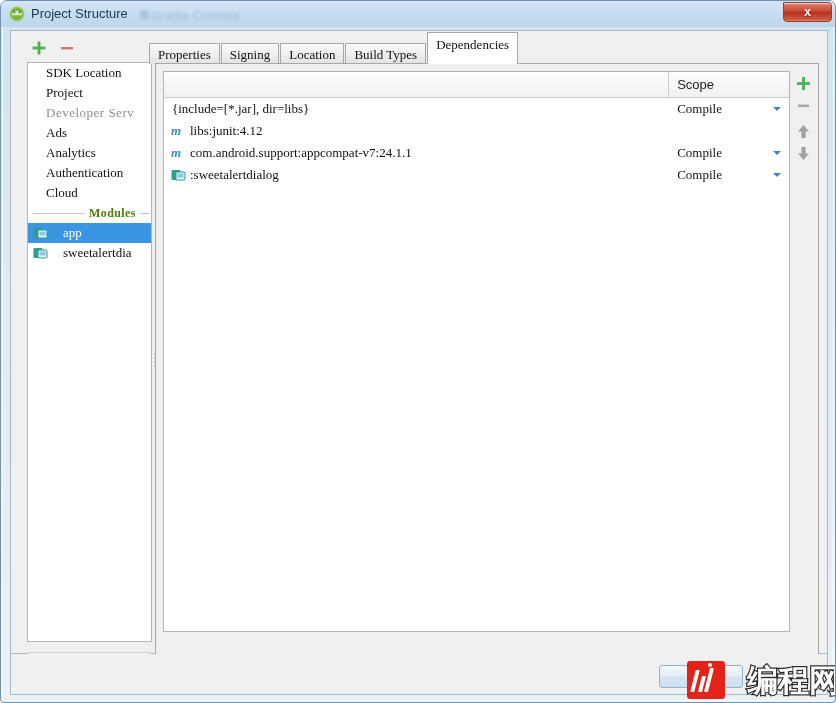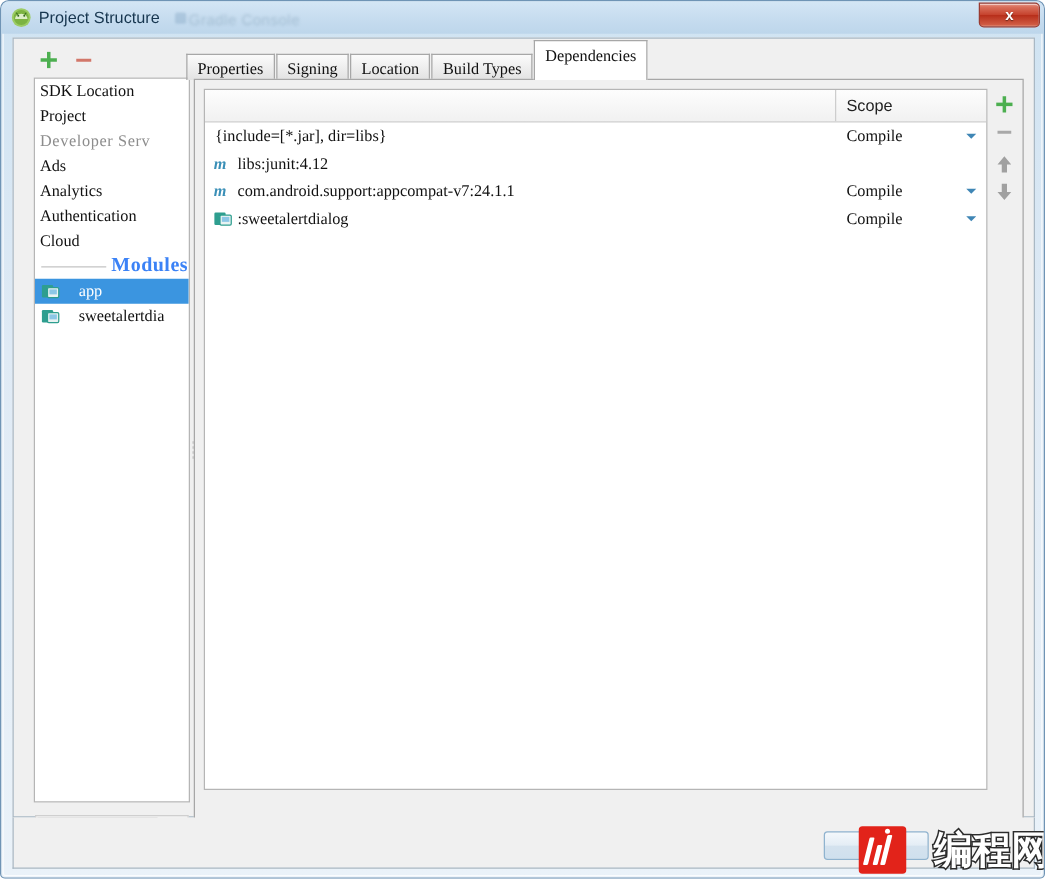--- a/index.html
+++ b/index.html
@@ -125,21 +125,21 @@
     width: 125px; height: 580px;
     background: #ffffff;
     border: 1px solid #b5b5b5;
     box-sizing: border-box;
     overflow: hidden;
   }
   .side-item {
     position: relative;
     height: 20px;
     line-height: 20px;
-    padding-left: 4px;
+    padding-left: 18px;
     font-family: "Liberation Serif", serif;
     font-size: 13px;
     color: #111111;
     white-space: nowrap;
     cursor: default;
   }
   .side-item.group {
     color: #8d8d8d;
     font-weight: normal;
     letter-spacing: 0.5px;
@@ -165,23 +165,23 @@
   }
   #modules-separator .rule {
     height: 1px;
     background: #c3c3c3;
     flex: 0 0 auto;
   }
   #modules-separator .rule.left  { width: 52px; }
   #modules-separator .rule.right { width: 10px; }
   #modules-separator .sep-label {
     font-family: "Liberation Serif", serif;
-    font-size: 16px;
+    font-size: 12px;
     font-weight: bold;
-    color: #3b82f6;
+    color: #4d7c0f;
     letter-spacing: 0.4px;
     white-space: nowrap;
   }
 
   
   #sidebar-hscroll {
     position: absolute;
     left: 17px; top: 621px;
     width: 123px; height: 14px;
     background: #f2f2f2;

